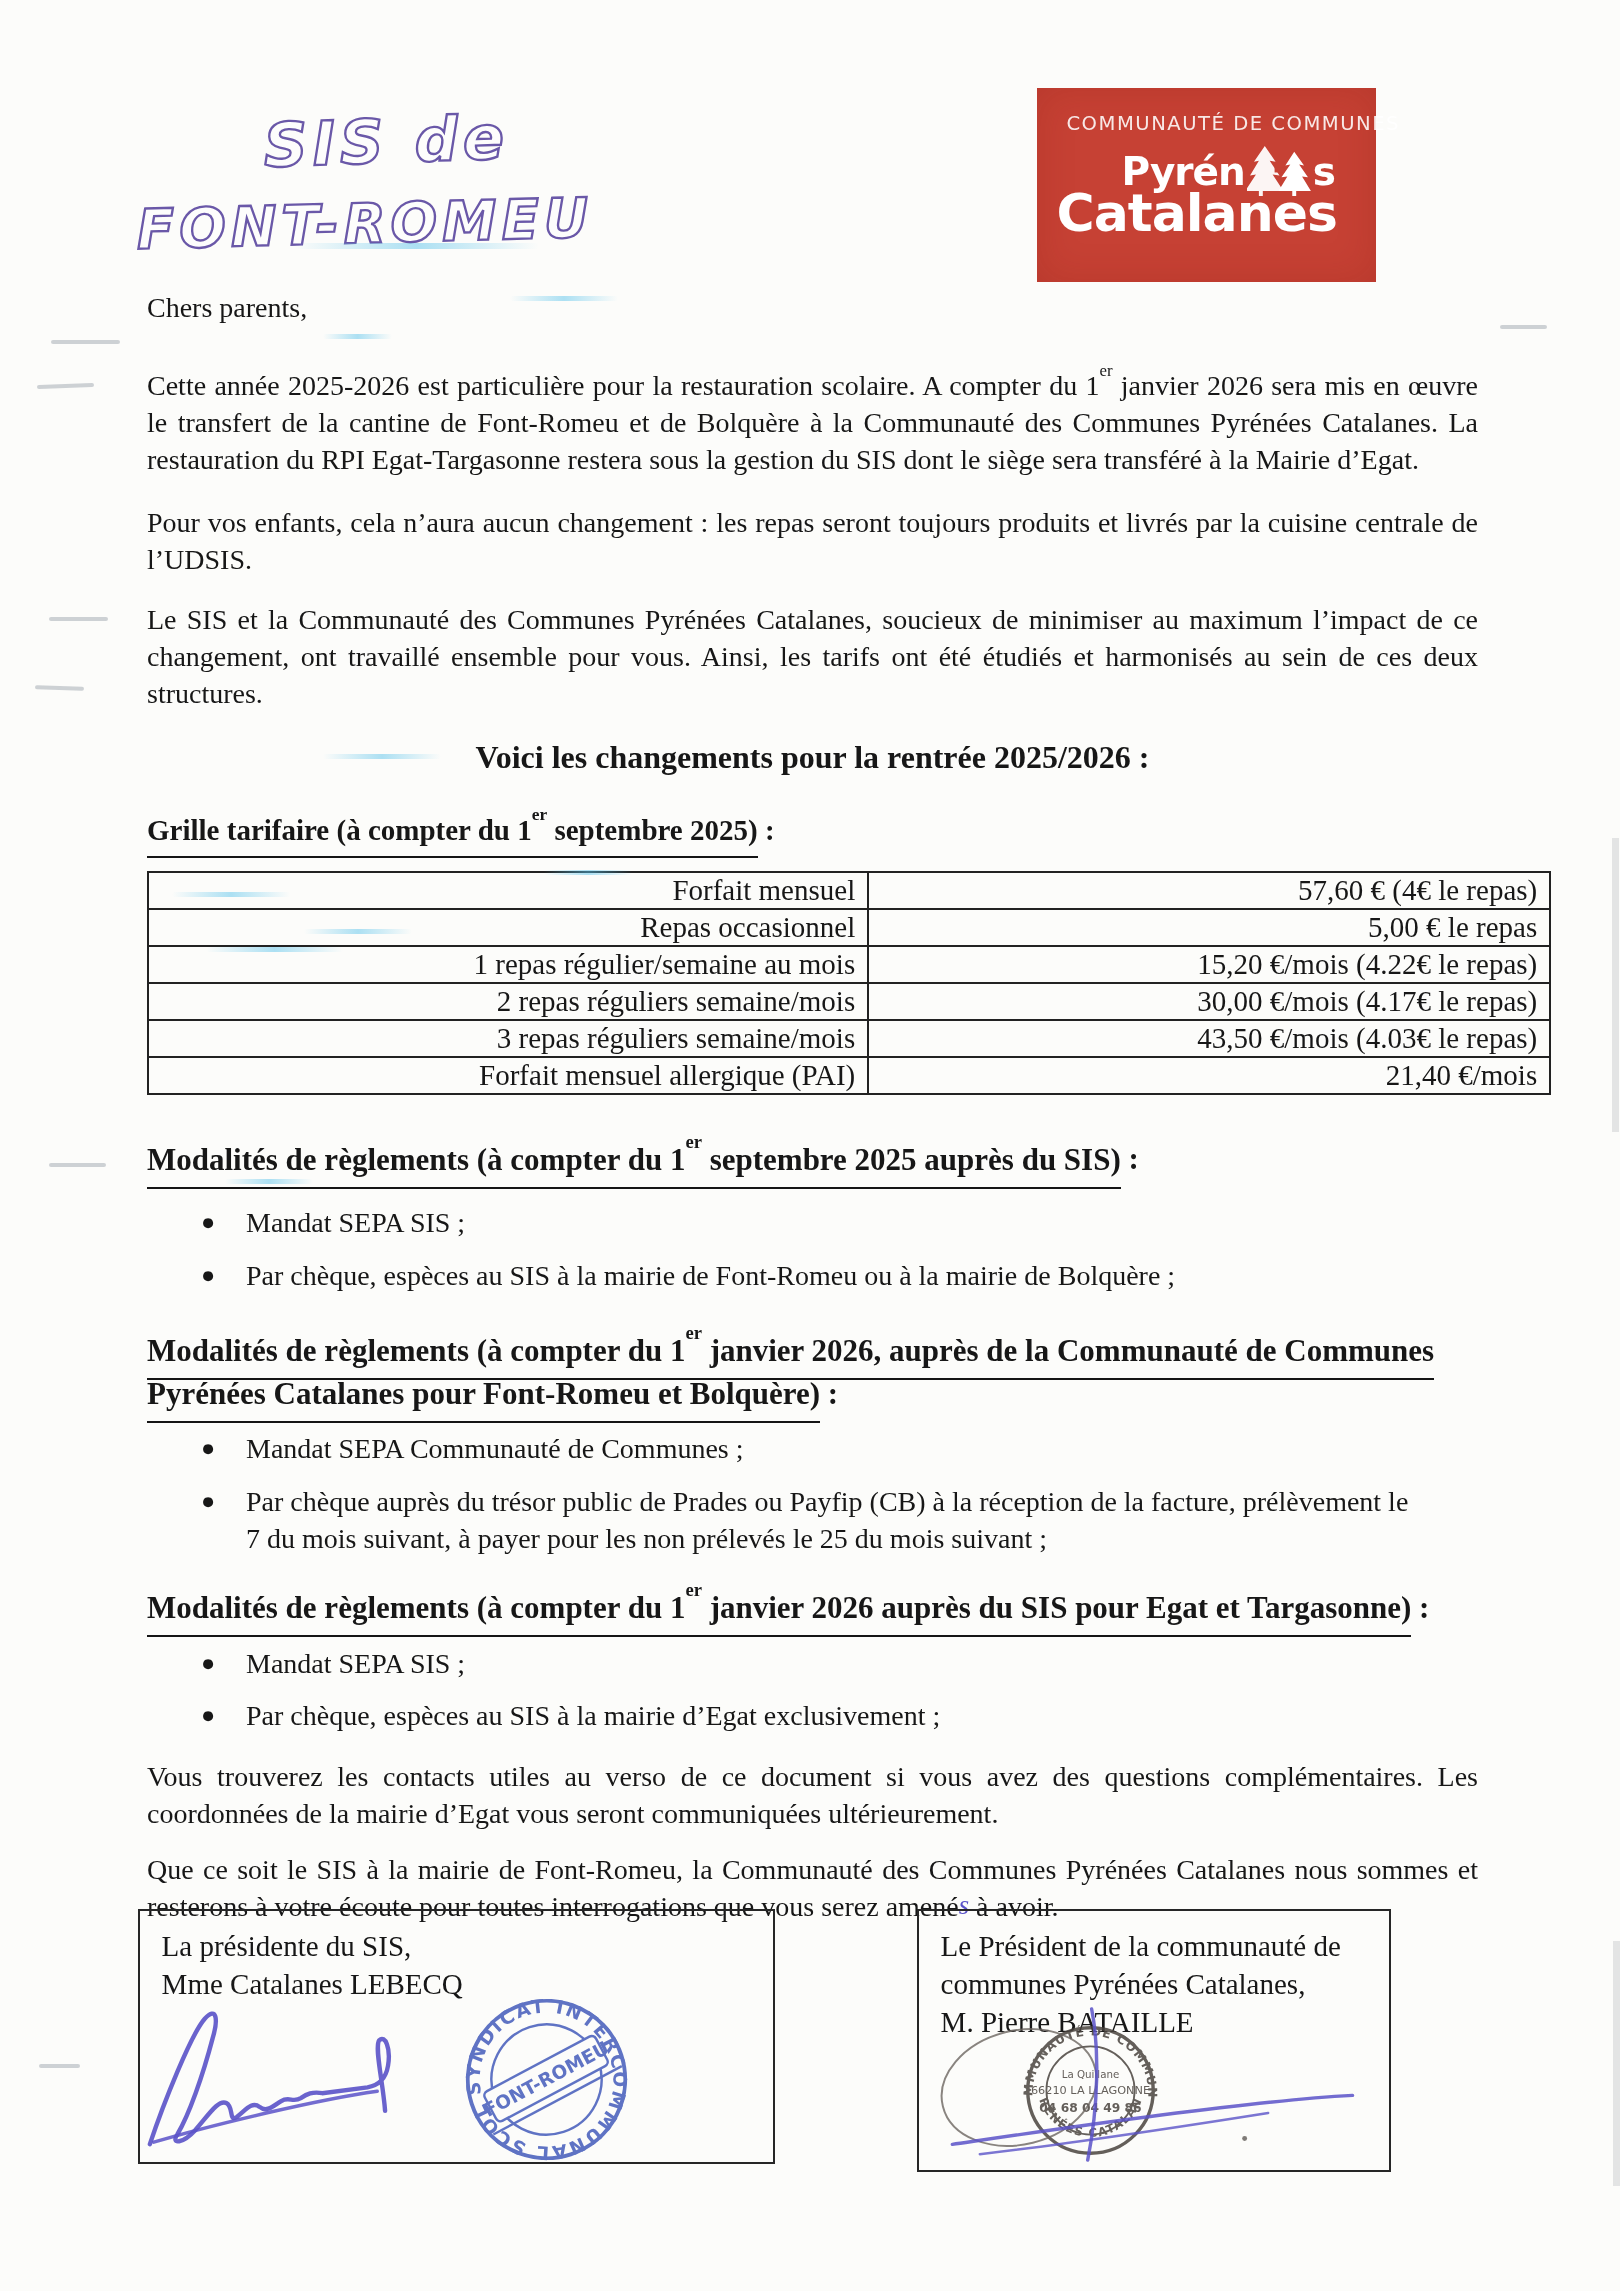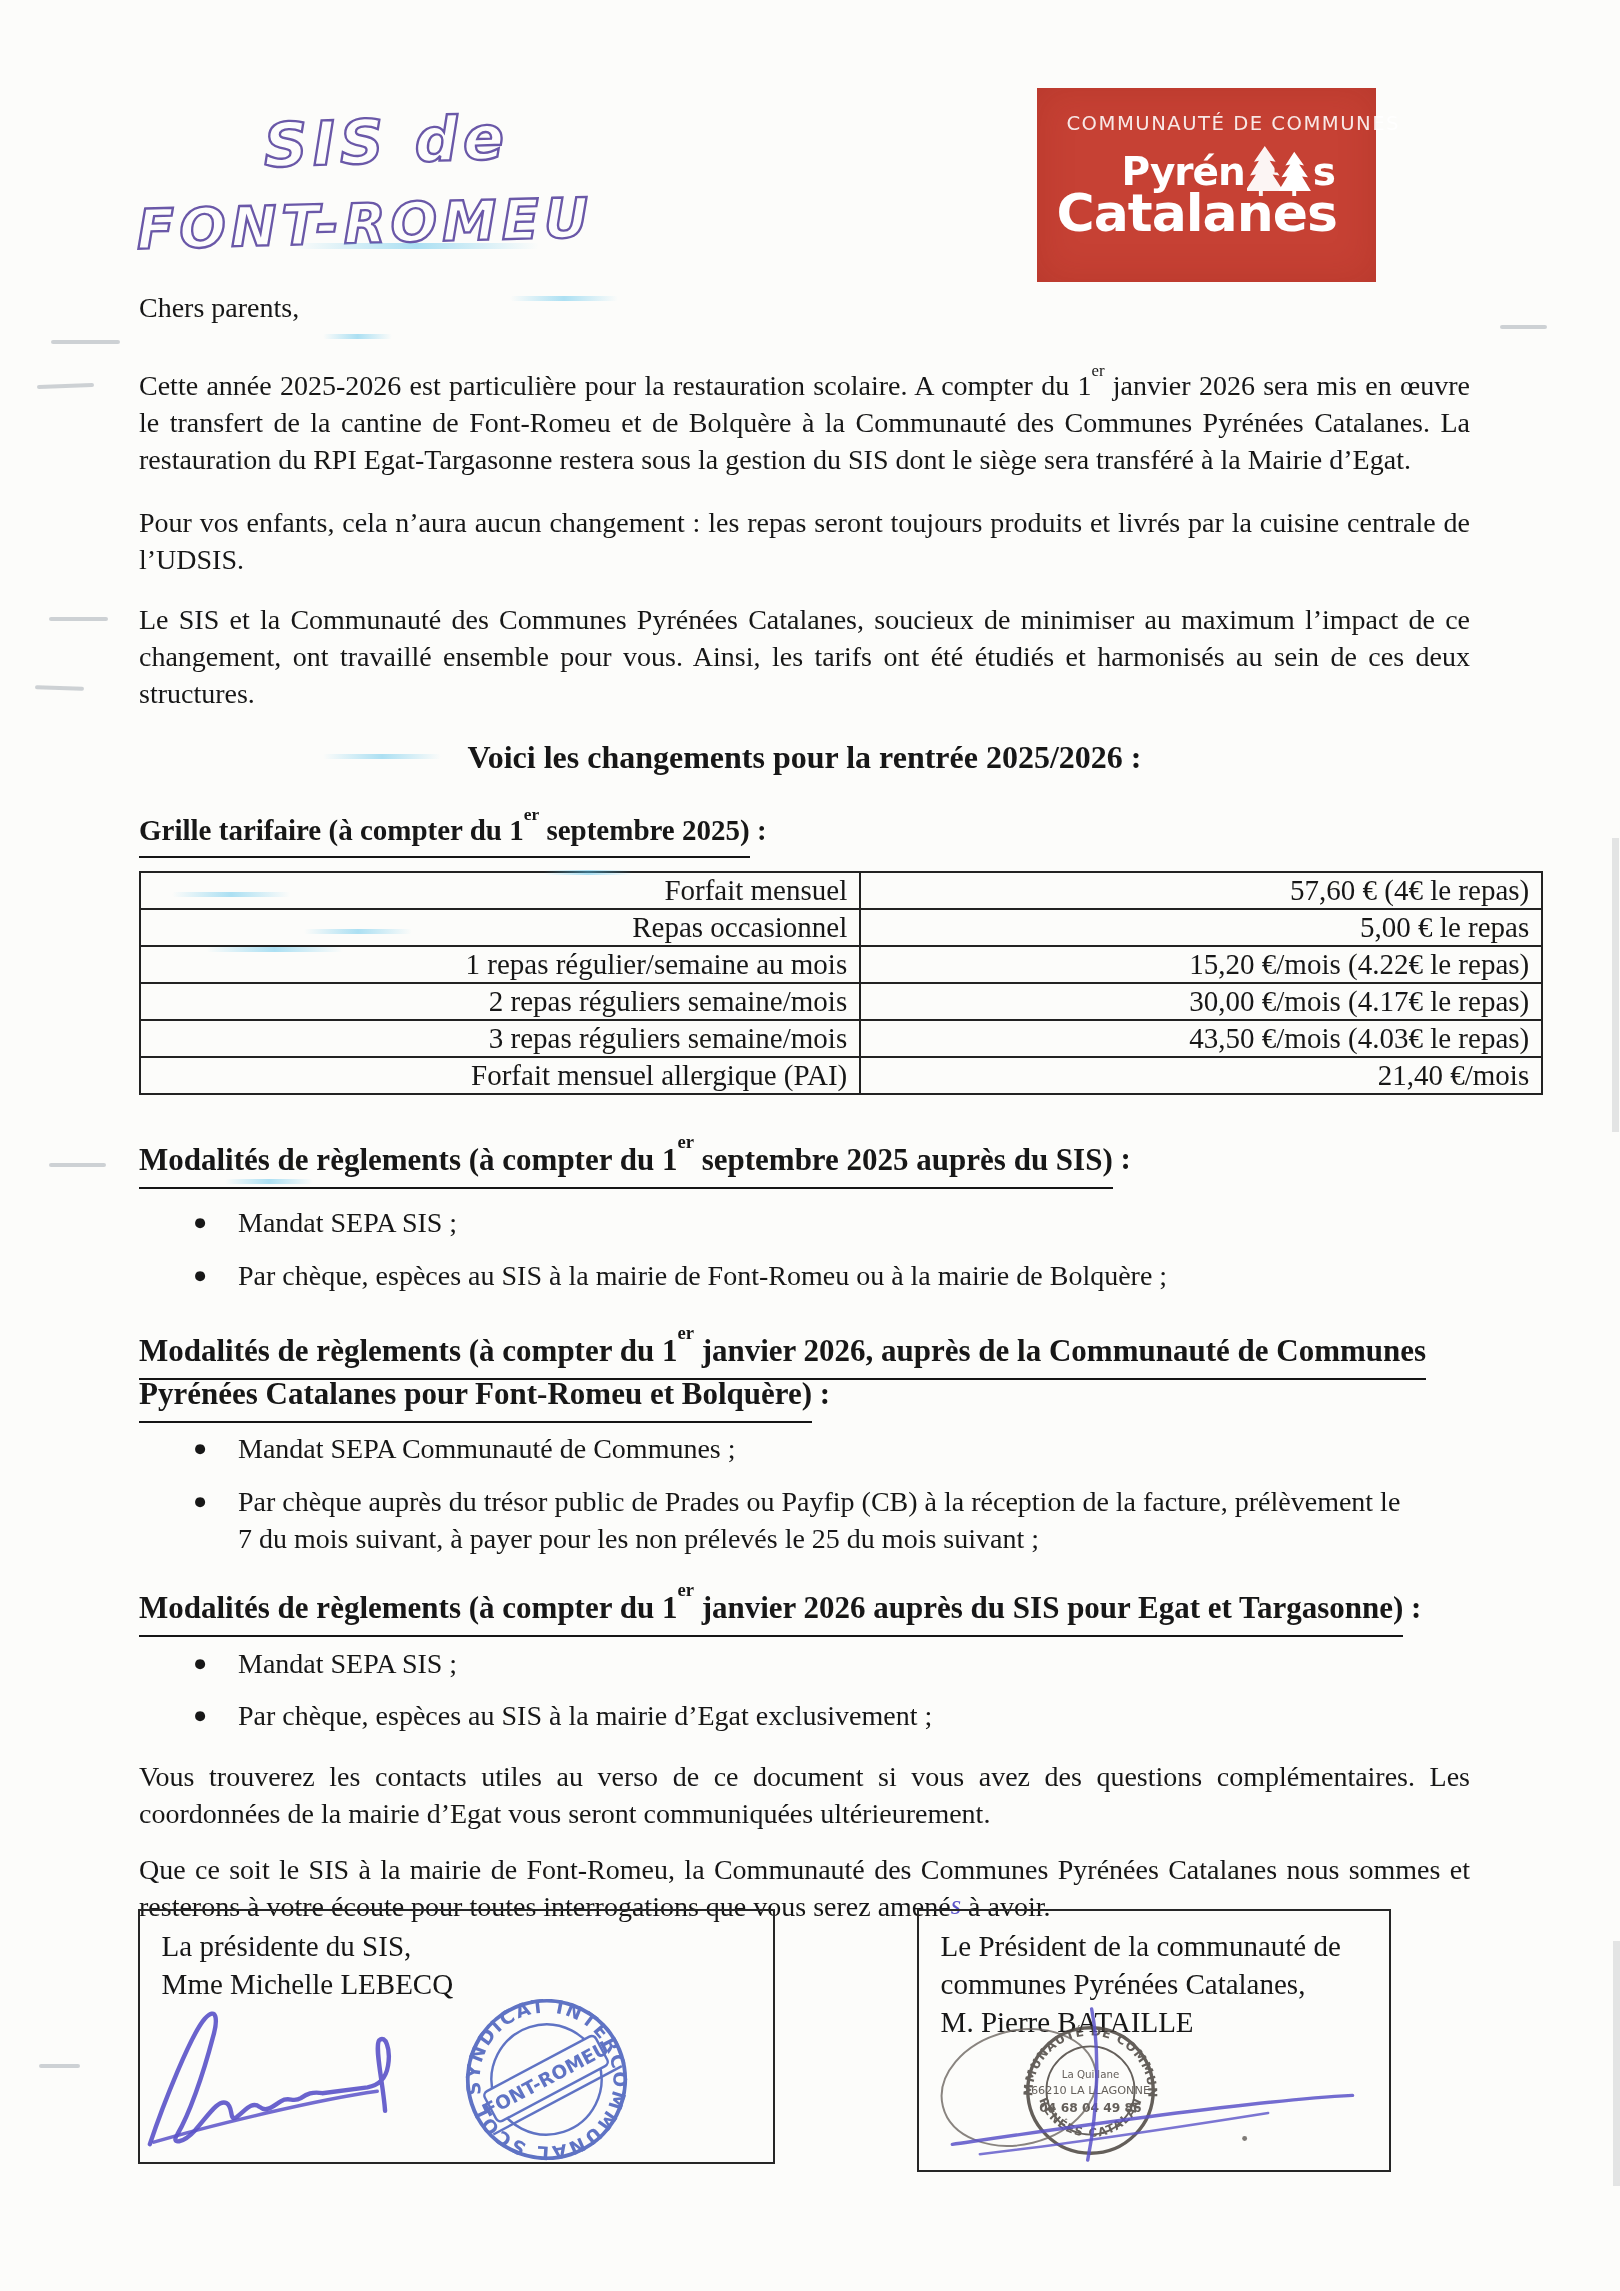--- a/index.html
+++ b/index.html
@@ -17,21 +17,21 @@
     background:#c64134; color:#fff; font-family:"DejaVu Sans","Liberation Sans",sans-serif;
     padding:23.5px 15.7px 0 17.6px; box-shadow:inset 0 0 39px rgba(120,20,10,.18);
   }
   .cc-top{ font-size:19.6px; letter-spacing:1.5px; color:rgba(255,255,255,.88);
     font-weight:400; padding-left:11.8px; white-space:nowrap; }
   .cc-name1{ display:flex; align-items:flex-end; margin:9.8px 0 0 67px; font-weight:bold;
     font-size:39px; line-height:47px; letter-spacing:-1px; }
   .cc-trees{ margin:0 1px -2px 2px; }
   .cc-name2{ font-weight:bold; font-size:52px; line-height:49px; margin:-5.9px 0 0 2px; letter-spacing:-1px; }
   
-  .content{ position:absolute; left:139px; top:289px; width:1331px;
+  .content{ position:absolute; left:147px; top:289px; width:1331px;
     font-size:28px; line-height:37px; text-align:justify; }
   .para{ margin-top:25.5px; }
   .para.first{ margin-top:35px; }
   .para.p3{ margin-top:23.5px; }
   sup.s{ font-size:.6em; position:relative; top:-.55em; }
   .main-heading{ margin-top:25.5px; text-align:center; font-size:32px; font-weight:bold; line-height:39px; }
   .sub-heading{ margin-top:27.4px; font-size:29px; font-weight:bold; line-height:39px; text-align:left; }
   .hu{ border-bottom:2.9px solid #151515; padding-bottom:10px; }
   .section-heading{ margin-top:35px; font-size:31px; font-weight:bold; line-height:43px; text-align:left; }
   .section-heading.s2{ margin-top:27.4px; }
@@ -168,21 +168,21 @@
       </li>
   </ul>
 
   <p class="para closing1">Vous trouverez les contacts utiles au verso de ce document si vous avez des questions complémentaires. Les coordonnées de la mairie d’Egat vous seront communiquées ultérieurement.</p>
 
   <p class="para closing2"><span>Que ce soit le SIS à la mairie de Font-Romeu, la Communauté des Communes Pyrénées Catalanes nous sommes et resterons à votre écoute pour toutes interrogations que vous serez amené</span><span class="ins-s">s</span><span> à avoir.</span></p>
 </div>
 
 <div class="sigbox left">
   <div>La présidente du SIS,</div>
-  <div>Mme Michelle LEBECQ</div>
+  <div>Mme Catalanes LEBECQ</div>
 
   <svg class="sig-art" style="left:3.9px; top:94px;" width="294" height="147" viewBox="0 0 300 150">
     <path d="M6,142 C20,100 48,30 62,14 C74,1 76,14 70,34 C60,72 46,112 34,132 C27,143 40,141 52,128 C66,112 76,96 84,100
              C92,104 86,120 95,114 C104,107 110,98 118,104 C125,110 132,103 140,98 C148,93 152,100 160,95
              C166,91 172,88 182,90 L228,84 C240,82 247,74 249,62 C252,44 246,30 240,36 C235,43 244,80 246,108" fill="none" stroke="#5a52c8" stroke-width="4.5" stroke-linecap="round" opacity=".9"></path>
     <path d="M10,140 C70,122 180,96 238,88" fill="none" stroke="#5a52c8" stroke-width="3.5" stroke-linecap="round" opacity=".85"></path>
   </svg>
 
   <svg class="sig-art" style="left:320px; top:82px;font-size:30px" width="173" height="173" viewBox="0 0 176 176">
     <g transform="rotate(-18 88 88)" opacity=".88">

